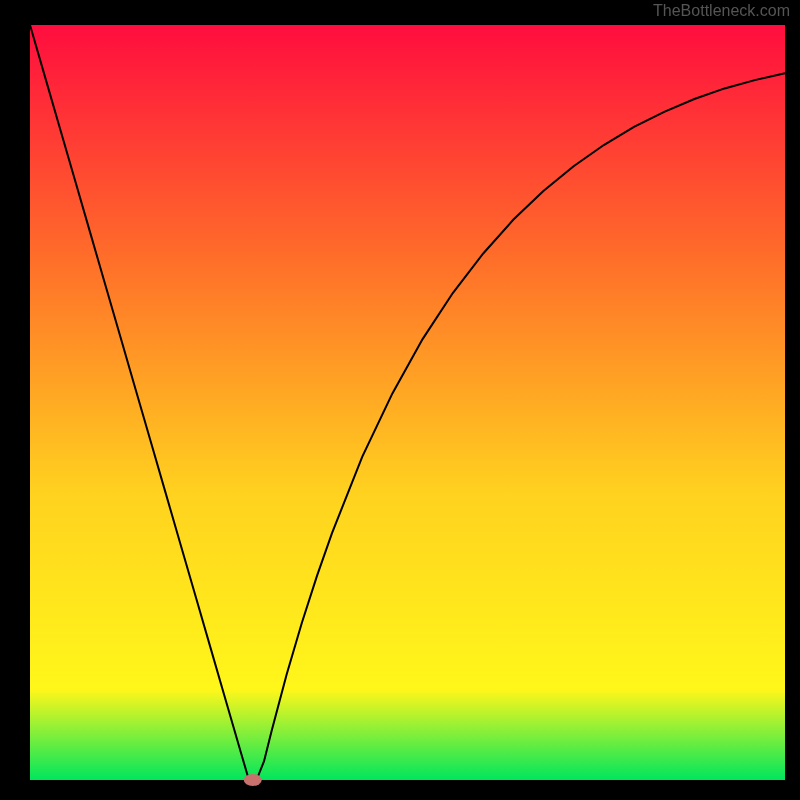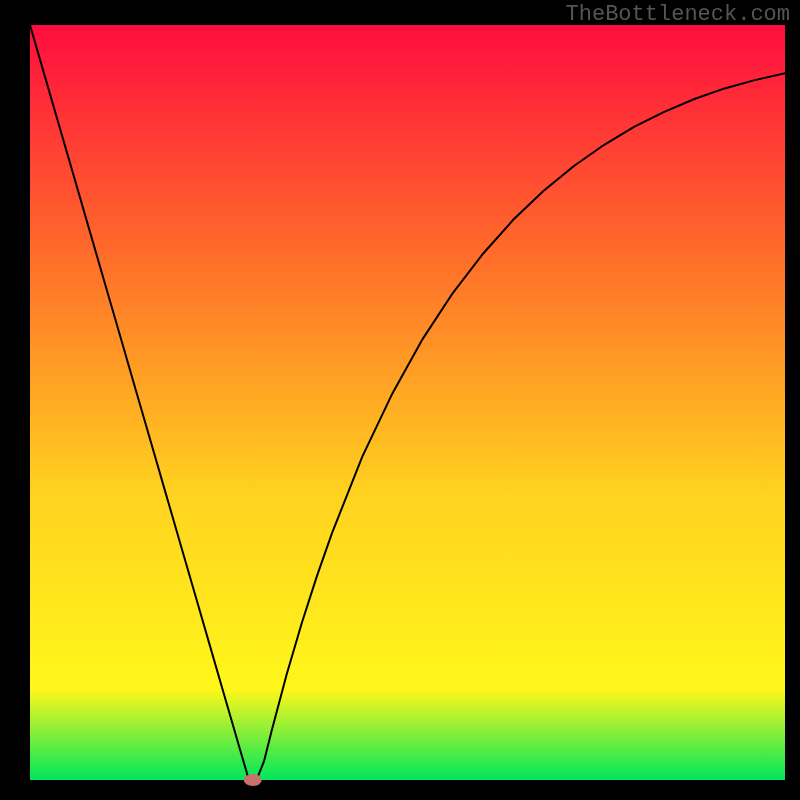--- a/index.html
+++ b/index.html
@@ -7,22 +7,22 @@
   .chart-container {
     width: 800px;
     height: 800px;
     background: #000;
     position: relative;
   }
   .watermark {
     position: absolute;
     top: 2px;
     right: 10px;
-    font-family: Liberation Mono, monospace;
-    font-size: 22px;
+    font-family: Liberation Sans, sans-serif;
+    font-size: 16px;
     color: #555555;
     z-index: 10;
     font-weight: 400;
   }
   svg { display: block; }
 </style>
 </head>
 <body>
 
 <div class="chart-container">

